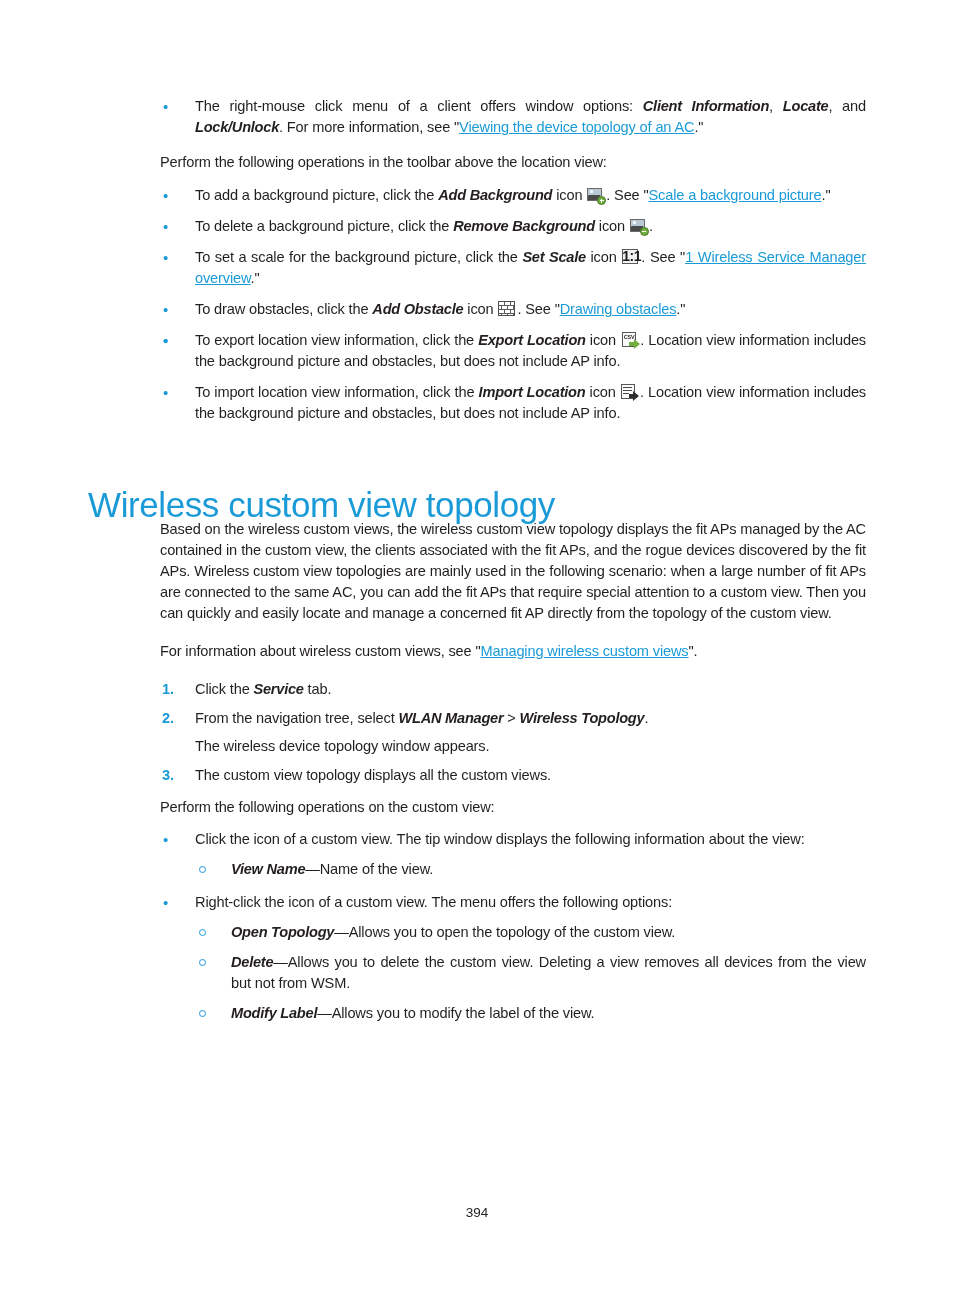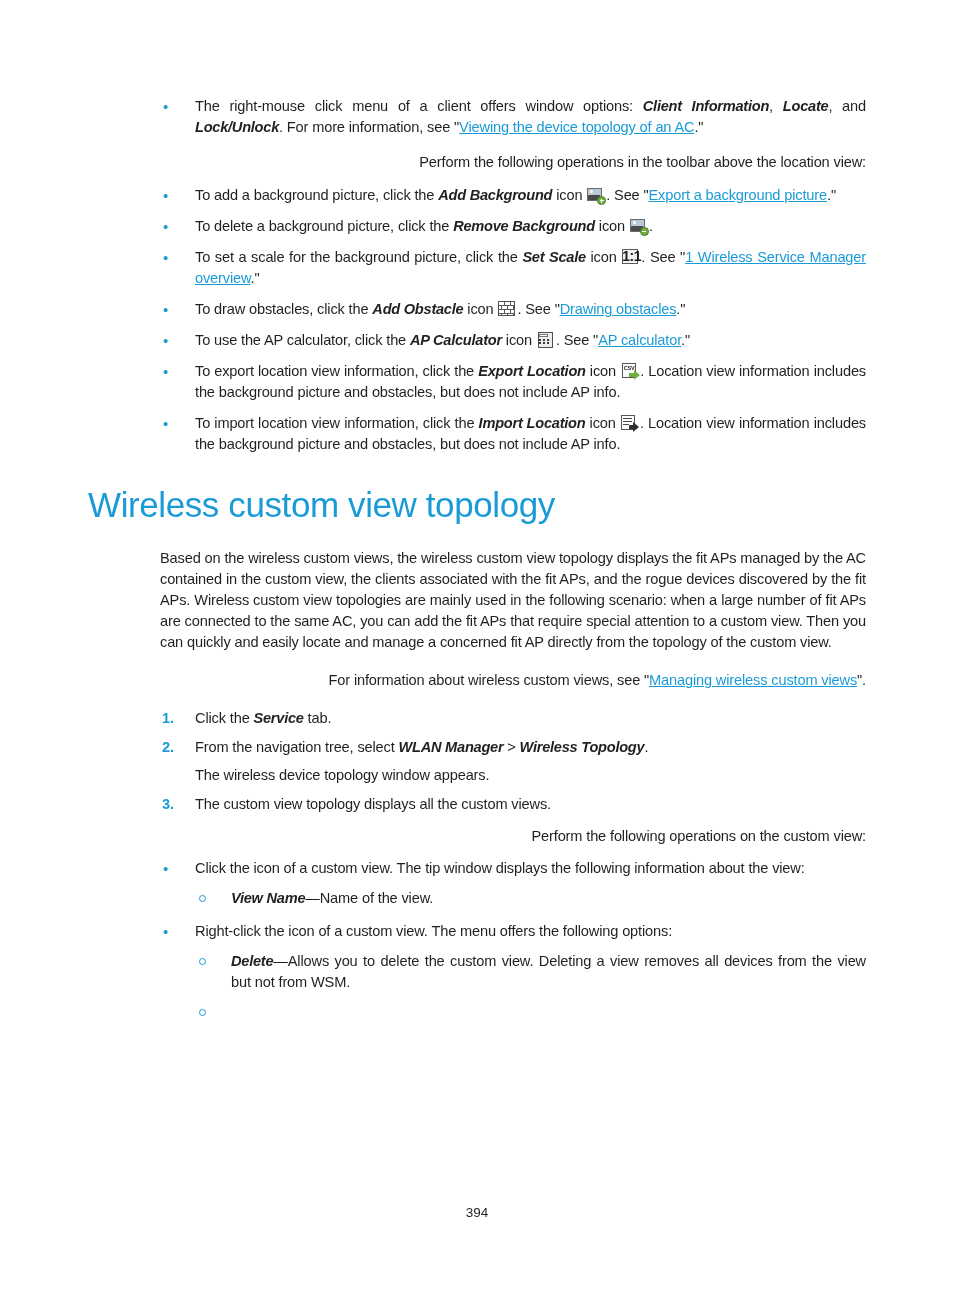--- a/index.html
+++ b/index.html
@@ -35,21 +35,21 @@
     margin: 0;
     font-size: 14.6px;
     line-height: 21px;
     letter-spacing: -0.15px;
   }
 
   .para {
     text-align: justify;
     margin-bottom: 11px;
   }
-  .para.nojust { text-align: right; }
+  .para.nojust { text-align: left; }
 
   b, strong, .b { font-weight: bold; letter-spacing: -0.25px; font-style: italic; }
 
   .lnk { color: #1a9bd7; }
 
   
   ul.b1 {
     list-style: none;
     margin: 0 0 11px 0;
     padding: 0;
@@ -358,21 +358,21 @@
     <p class="para nojust" style="margin-top:14px;margin-bottom:12px;">Perform the following operations in the toolbar above the location view:</p>
 
     <ul class="b1">
 
       <li>
         <span class="mk">•</span>
         <span><span>To add a background picture, click the </span><b>Add Background</b><span> icon </span><span class="ico ico-img plus"><span class="frame">
                 <span class="sky"></span>
                 <span class="sun"></span>
                 <span class="hill"></span>
-              </span><span class="badge"></span></span><span>. See "</span><a class="lnk" href="#">Export a background picture</a><span>."</span></span>
+              </span><span class="badge"></span></span><span>. See "</span><a class="lnk" href="#">Scale a background picture</a><span>."</span></span>
       </li>
 
       <li>
         <span class="mk">•</span>
         <span><span>To delete a background picture, click the </span><b>Remove Background</b><span> icon </span><span class="ico ico-img minus"><span class="frame">
                 <span class="sky"></span>
                 <span class="sun"></span>
                 <span class="hill"></span>
               </span><span class="badge"></span></span><span>.</span></span>
       </li>
@@ -401,46 +401,38 @@
                 <span class="row" style="top:12px">
                   <i style="left:2px"></i>
                   <i style="left:8px"></i>
                   <i style="left:14px"></i>
                 </span>
               </span></span><span>. See "</span><a class="lnk" href="#">Drawing obstacles</a><span>."</span></span>
       </li>
 
       <li>
         <span class="mk">•</span>
-        <span><span>To use the AP calculator, click the </span><b>AP Calculator</b><span> icon </span><span class="ico ico-calc"><span class="frame"></span><span class="screen"></span><span class="keys">
-                <i style="left:0;top:0"></i>
-                <i style="left:4px;top:0"></i>
-                <i style="left:8px;top:0"></i>
-                <i style="left:0;top:3px"></i>
-                <i style="left:4px;top:3px"></i>
-                <i style="left:8px;top:3px"></i>
-              </span></span><span>. See "</span><a class="lnk" href="#">AP calculator</a><span>."</span></span>
       </li>
 
       <li>
         <span class="mk">•</span>
         <span><span>To export location view information, click the </span><b>Export Location</b><span> icon </span><span class="ico ico-csv"><span class="doc"></span><span class="tag">CSV</span><span class="stem"></span><span class="arrow"></span></span><span>. Location view information includes the background picture and obstacles, but does not include AP info.</span></span>
       </li>
 
       <li>
         <span class="mk">•</span>
         <span><span>To import location view information, click the </span><b>Import Location</b><span> icon </span><span class="ico ico-imp"><span class="doc"></span><span class="ln" style="top:3px;width:9px"></span><span class="ln" style="top:6px;width:9px"></span><span class="ln" style="top:9px;width:6px"></span><span class="stem"></span><span class="arrow"></span></span><span>. Location view information includes the background picture and obstacles, but does not include AP info.</span></span>
       </li>
 
     </ul>
   </div>
 
   <h1 class="title">Wireless custom view topology</h1>
 
-  <div class="content" style="top:548px;">
+  <div class="content" style="top:519px;">
 
     <p class="para" style="margin-bottom:17px;">Based on the wireless custom views, the wireless custom view topology displays the fit APs managed by the AC contained in the custom view, the clients associated with the fit APs, and the rogue devices discovered by the fit APs. Wireless custom view topologies are mainly used in the following scenario: when a large number of fit APs are connected to the same AC, you can add the fit APs that require special attention to a custom view. Then you can quickly and easily locate and manage a concerned fit AP directly from the topology of the custom view.</p>
 
     <p class="para nojust" style="margin-bottom:17px;"><span>For information about wireless custom views, see "</span><a class="lnk" href="#">Managing wireless custom views</a><span>".</span></p>
 
 
     <ol class="steps">
       <li>
         <span class="num">1.</span>
         <span><span>Click the </span><b>Service</b><span> tab.</span></span>
@@ -470,24 +462,29 @@
           </li>
         </ul>
       </li>
 
       <li style="margin-top:12px;">
         <span class="mk">•</span>
         <span>Right-click the icon of a custom view. The menu offers the following options:</span>
         <ul class="b2">
           <li>
             <span class="mk2"></span>
+            <span><b>Open Topology</b><span>—Allows you to open the topology of the custom view.</span></span>
+          </li>
+          <li>
+            <span class="mk2"></span>
             <span><b>Delete</b><span>—Allows you to delete the custom view. Deleting a view removes all devices from the view but not from WSM.</span></span>
           </li>
           <li>
             <span class="mk2"></span>
+            <span><b>Modify Label</b><span>—Allows you to modify the label of the view.</span></span>
           </li>
         </ul>
       </li>
 
     </ul>
   </div>
 
   <div class="folio">394</div>
 
 </div>

